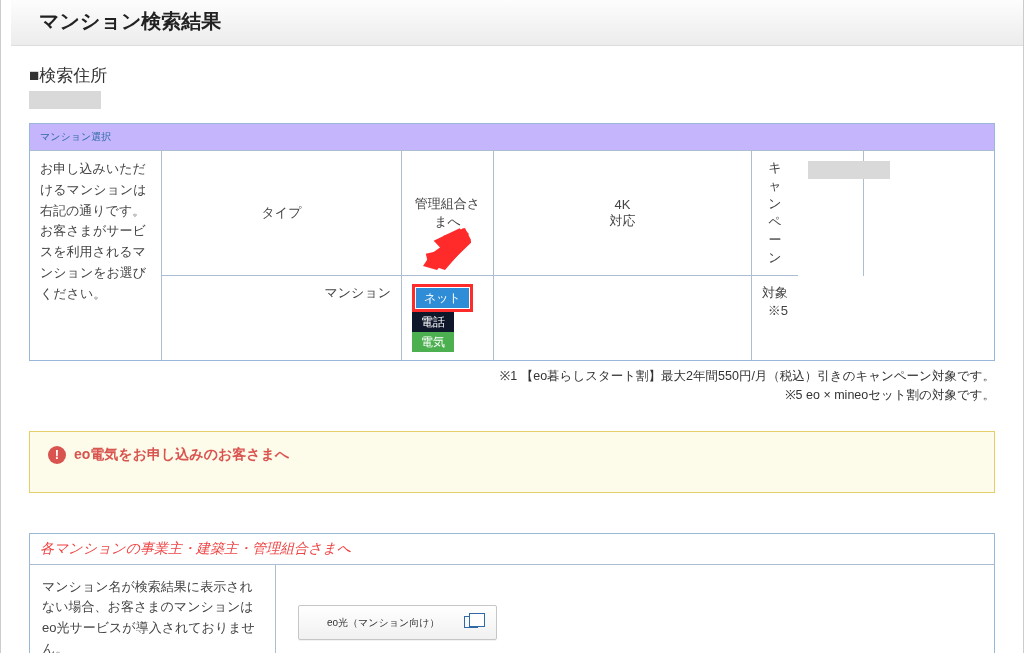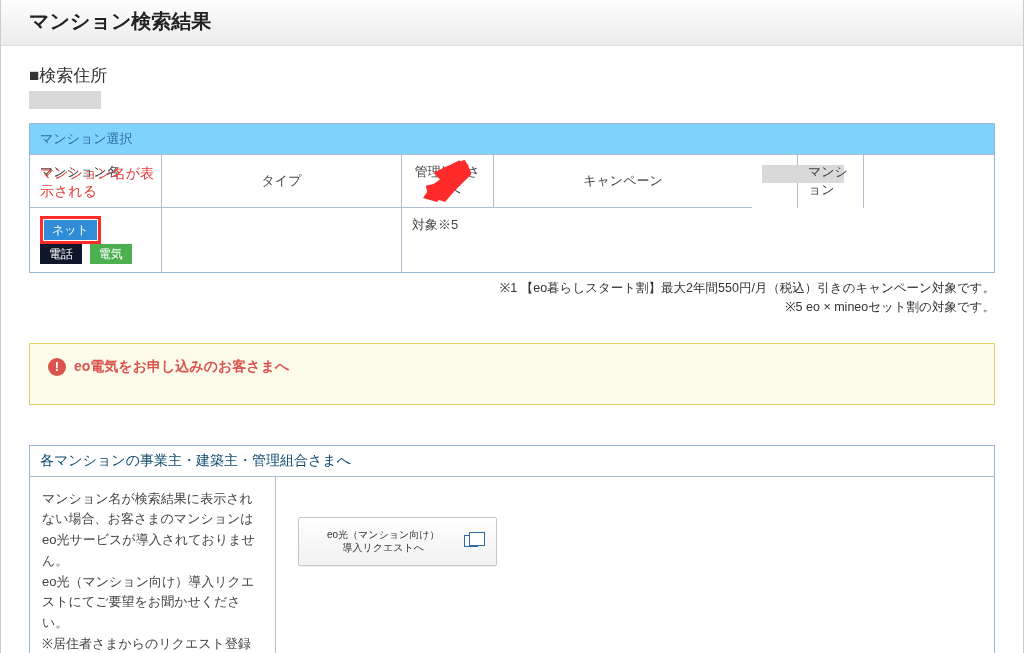--- a/index.html
+++ b/index.html
@@ -13,20 +13,21 @@
     border-left: 1px solid #ccc;
     border-right: 1px solid #ccc;
     min-height: 653px;
     padding: 0;
     width: 1024px;
   }
   .title-bar {
     background: linear-gradient(#fdfdfd, #ececec);
     border-bottom: 1px solid #ddd;
     padding: 8px 28px 10px;
+    margin-left: 10px;
   }
   .title-bar h1 {
     font-size: 20px;
     font-weight: bold;
     color: #222;
   }
   .content { padding: 18px 28px 30px; }
   .search-addr-label { font-size: 17px; color: #333; margin-bottom: 4px; }
   .addr-grey {
     background: #d9d9d9;
@@ -34,24 +35,24 @@
     width: 72px;
     margin-bottom: 14px;
   }
 
   
   .sel-box {
     border: 1px solid #99b8d9;
   }
   .sel-header {
     color: #2f6aa6;
-    font-size: 13px;
+    font-size: 10px;
     padding: 6px 10px;
     border-bottom: 1px solid #aebed1;
-    background: #7dd3fc;
+    background: #c4b5fd;
   }
   .sel-table {
     display: grid;
     
     grid-template-columns: 132px 240px 92px 258px 46px 66px;
   }
   .cell {
     border-right: 1px solid #aebed1;
     border-bottom: 1px solid #aebed1;
     padding: 8px 10px;
@@ -156,24 +157,25 @@
     line-height: 1.65;
     color: #333;
   }
 
   
   .owners-box {
     border: 1px solid #99b8d9;
     margin-top: 40px;
   }
   .owners-header {
-    color: #0c4a6e;
+    color: #ef4444;
     font-size: 14px;
     padding: 6px 10px;
     border-bottom: 1px solid #aebed1;
+    font-style: italic;
   }
   .owners-body {
     display: grid;
     grid-template-columns: 246px 1fr;
   }
   .owners-left {
     border-right: 1px solid #aebed1;
     padding: 12px 12px;
     font-size: 13px;
     line-height: 1.6;
@@ -211,58 +213,57 @@
     width: 14px; height: 12px;
     border: 1.5px solid #2f6aa6;
     background: #fff;
     top: -4px; left: 4px;
   }
 
   
   .no-r { border-right: none; }
   .no-b { border-bottom: none; }
 
-  .center { text-align: left; }
+  .center { text-align: right; }
 </style>
 </head>
 <body>
 
 <div class="outer">
   <div class="title-bar">
     <h1>マンション検索結果</h1>
   </div>
 
   <div class="content">
 
     <div class="search-addr-label">■検索住所</div>
     <div class="addr-grey"></div>
 
     <div class="sel-box">
       <div class="sel-header">マンション選択</div>
 
       <div class="sel-table">
 
-
-        <div class="cell mansion-name-cell">
-          <span>マンション名</span>
-          <div class="red-annot">マンション名が表示される</div>
-        </div>
+        <div class="cell left-info no-b">お申し込みいただけるマンションは右記の通りです。お客さまがサービスを利用されるマンションをお選びください。</div>
+
         <div class="cell hcell">タイプ</div>
         <div class="cell hcell svc-cell">
           <span>管理組合さまへ</span>
           <div class="arrow-wrap">
             <svg width="58" height="46" viewBox="0 0 58 46">
               <polygon points="44,0 58,12 36,40 18,40 14,30 30,24 20,16" fill="#ff2a2a" transform="rotate(8 30 20)"></polygon>
               <polygon points="50,2 56,8 24,44 10,40 18,28 40,12" fill="#ff2a2a"></polygon>
               <polygon points="54,4 46,0 58,12" fill="none"></polygon>
 
               <polygon points="52,2 58,14 32,44 14,38 22,26 40,18 30,10" fill="#ff2a2a"></polygon>
             </svg>
           </div>
         </div>
+        <div class="cell hcell" style="white-space:pre-line">4K
+対応</div>
         <div class="cell hcell no-r">キャンペーン</div>
 
         <div class="cell no-b">
           <div class="grey-strip"></div>
         </div>
         <div class="cell no-b center">マンション</div>
         <div class="cell no-b">
           <span class="net-hilite">
             <span class="svc-badge svc-net">ネット</span>
           </span>
@@ -290,21 +291,20 @@
     <div class="owners-box">
       <div class="owners-header">各マンションの事業主・建築主・管理組合さまへ</div>
       <div class="owners-body">
         <div class="owners-left" style="white-space:pre-line">マンション名が検索結果に表示されない場合、お客さまのマンションはeo光サービスが導入されておりません。
 eo光（マンション向け）導入リクエストにてご要望をお聞かせください。
 ※居住者さまからのリクエスト登録はお断りしております。あらかじめご了承ください。</div>
         <div class="owners-right">
           <div class="req-btn">
             <div class="txt">
               <div>eo光（マンション向け）</div>
-              <div>導入リクエストへ</div>
             </div>
             <span class="ext-icon"></span>
           </div>
         </div>
       </div>
     </div>
 
   </div>
 </div>
 

